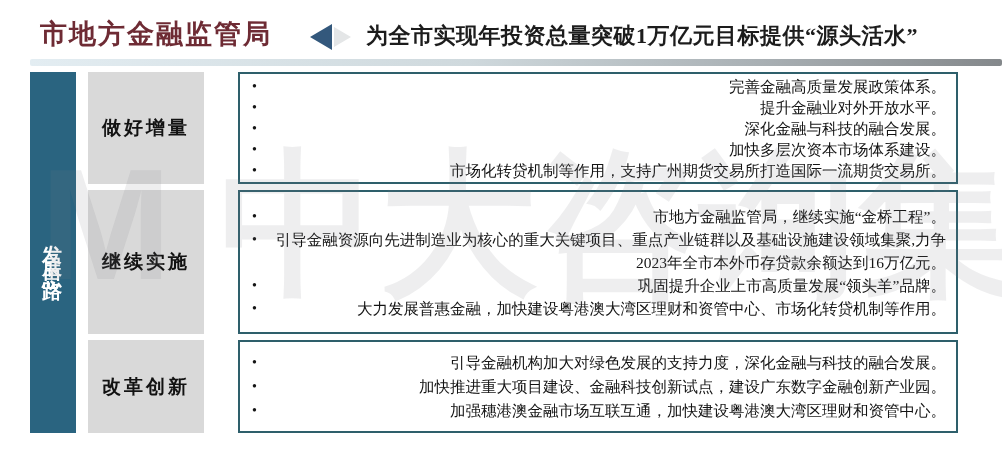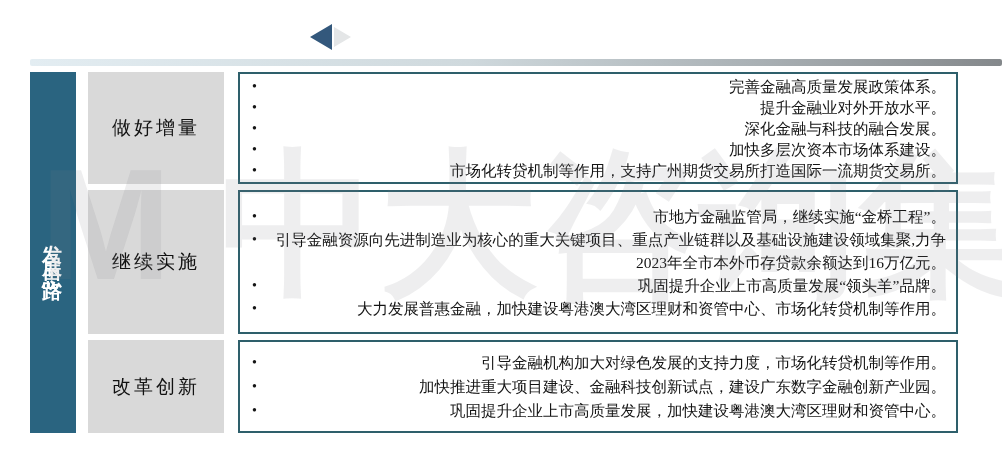--- a/index.html
+++ b/index.html
@@ -42,24 +42,24 @@
   .side-bar {
     position: absolute; left: 30px; top: 72px; width: 46px; height: 361px;
     background: #2a6480; color: #ffffff;
     display: flex; align-items: center; justify-content: center;
   }
   .side-bar span {
     writing-mode: vertical-lr; text-orientation: upright;
     font-size: 20px; font-weight: bold; letter-spacing: 12px;
   }
   .label-box {
-    position: absolute; left: 88px; width: 136px;
+    position: absolute; left: 88px; width: 116px;
     background: #d9d9d9; color: #121212;
     display: flex; align-items: center; justify-content: center;
-    font-size: 19px; font-weight: normal; letter-spacing: 3px;
+    font-size: 19px; font-weight: bold; letter-spacing: 3px;
   }
   .content-box {
     position: absolute; left: 238px; width: 720px;
     background: #ffffff; border: 2px solid #2e5f6b;
     display: flex; flex-direction: column; justify-content: center;
     padding: 4px 10px;
   }
   .row1 .label-box, .row1 .content-box { top: 72px;  height: 112px; }
   .row2 .label-box, .row2 .content-box { top: 190px; height: 144px; }
   .row3 .label-box, .row3 .content-box { top: 340px; height: 93px;  }
@@ -86,24 +86,26 @@
     font-family: "Liberation Sans", "DejaVu Sans", sans-serif;
     font-size: 30px; font-weight: bold; color: rgba(130,135,138,0.22);
     letter-spacing: 7px; white-space: nowrap; pointer-events: none; z-index: 5;
   }
 </style>
 </head>
 <body>
 
 <div class="page">
 
+  <div class="title">市地方金融监管局</div>
   <div class="arrow-pair">
     <div class="tri-left"></div>
     <div class="tri-right"></div>
   </div>
+  <div class="subtitle">为全市实现年投资总量突破1万亿元目标提供“源头活水”</div>
   <div class="divider"></div>
 
   <div class="side-bar">
     <span>发展思路</span>
   </div>
 
   <div class="row1">
     <div class="label-box">做好增量</div>
     <div class="content-box">
       <ul class="bullets">
@@ -154,29 +156,29 @@
       </ul>
     </div>
   </div>
 
   <div class="row3">
     <div class="label-box">改革创新</div>
     <div class="content-box">
       <ul class="bullets">
         <li>
             <span class="dot">•</span>
-            <span class="txt">引导金融机构加大对绿色发展的支持力度，市场化转贷机制等作用。</span>
+            <span class="txt">引导金融机构加大对绿色发展的支持力度，深化金融与科技的融合发展。</span>
           </li>
         <li>
             <span class="dot">•</span>
             <span class="txt">加快推进重大项目建设、金融科技创新试点，建设广东数字金融创新产业园。</span>
           </li>
         <li>
             <span class="dot">•</span>
-            <span class="txt">巩固提升企业上市高质量发展，加快建设粤港澳大湾区理财和资管中心。</span>
+            <span class="txt">加强穗港澳金融市场互联互通，加快建设粤港澳大湾区理财和资管中心。</span>
           </li>
       </ul>
     </div>
   </div>
 
   <div class="watermark-main">M 中大咨询集团</div>
 
 </div>
 
 </body></html>

